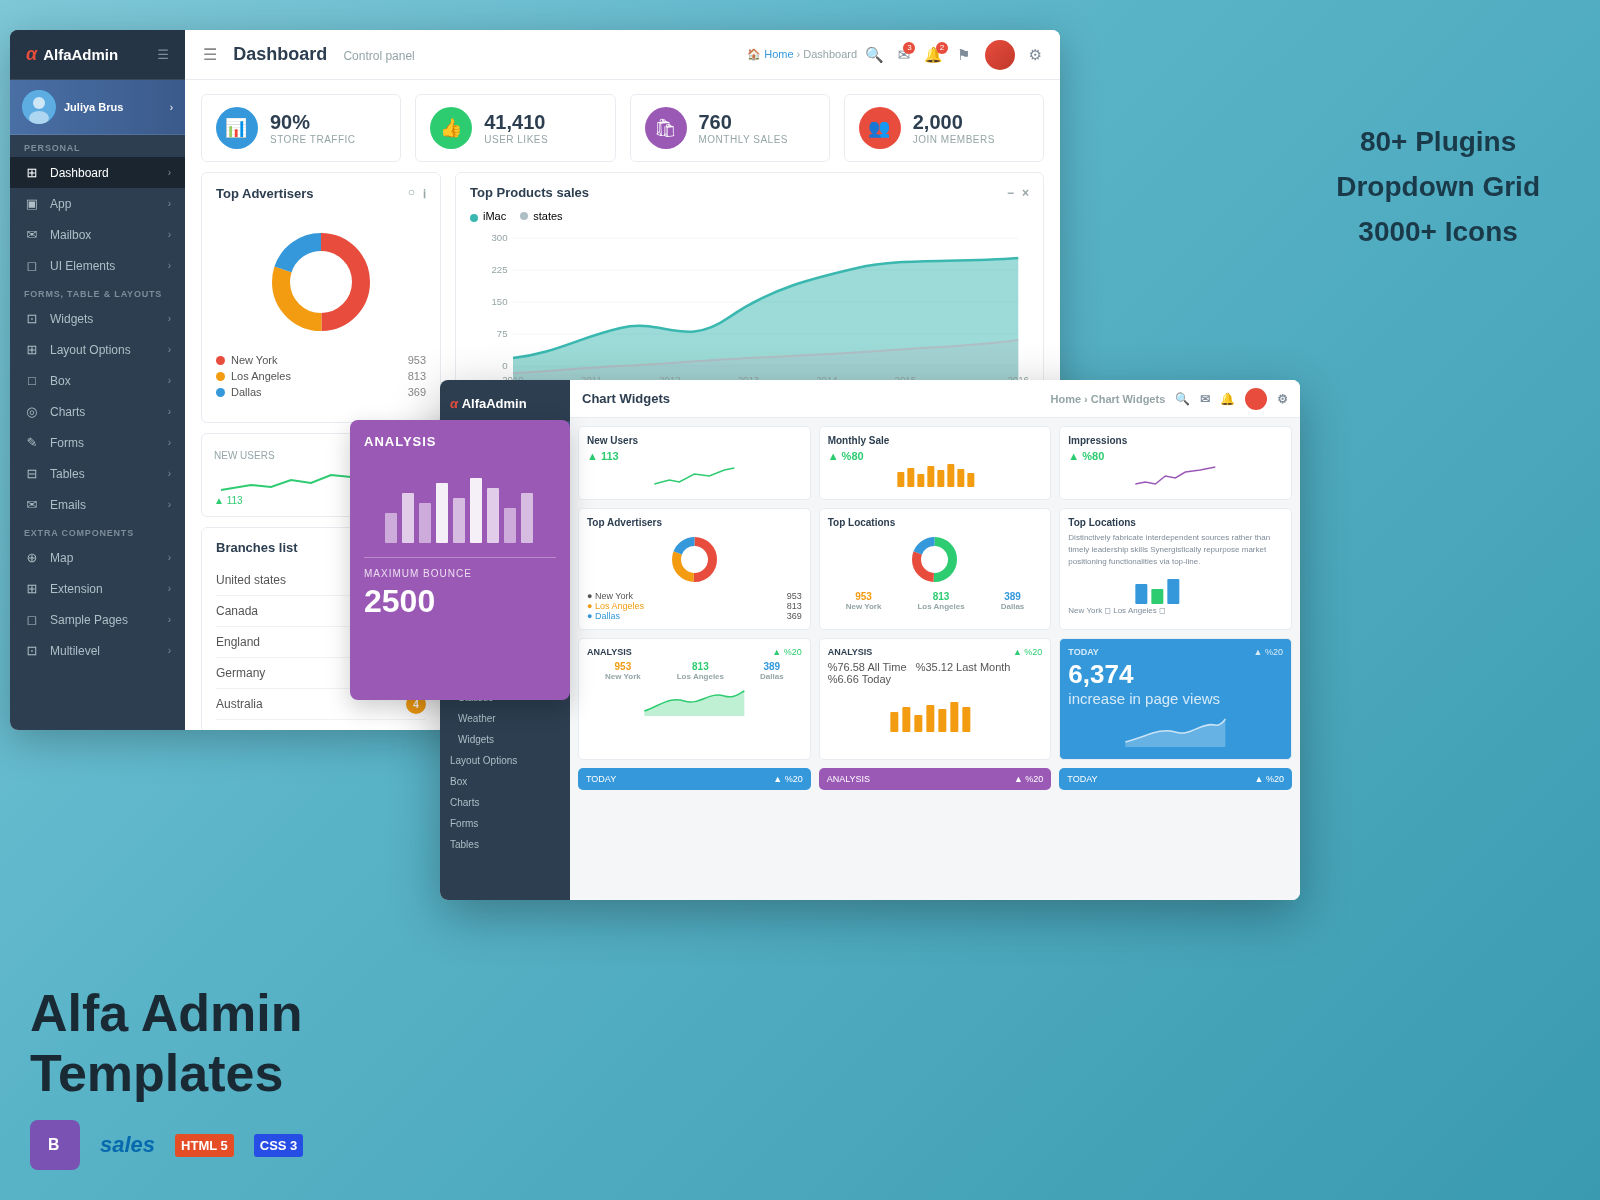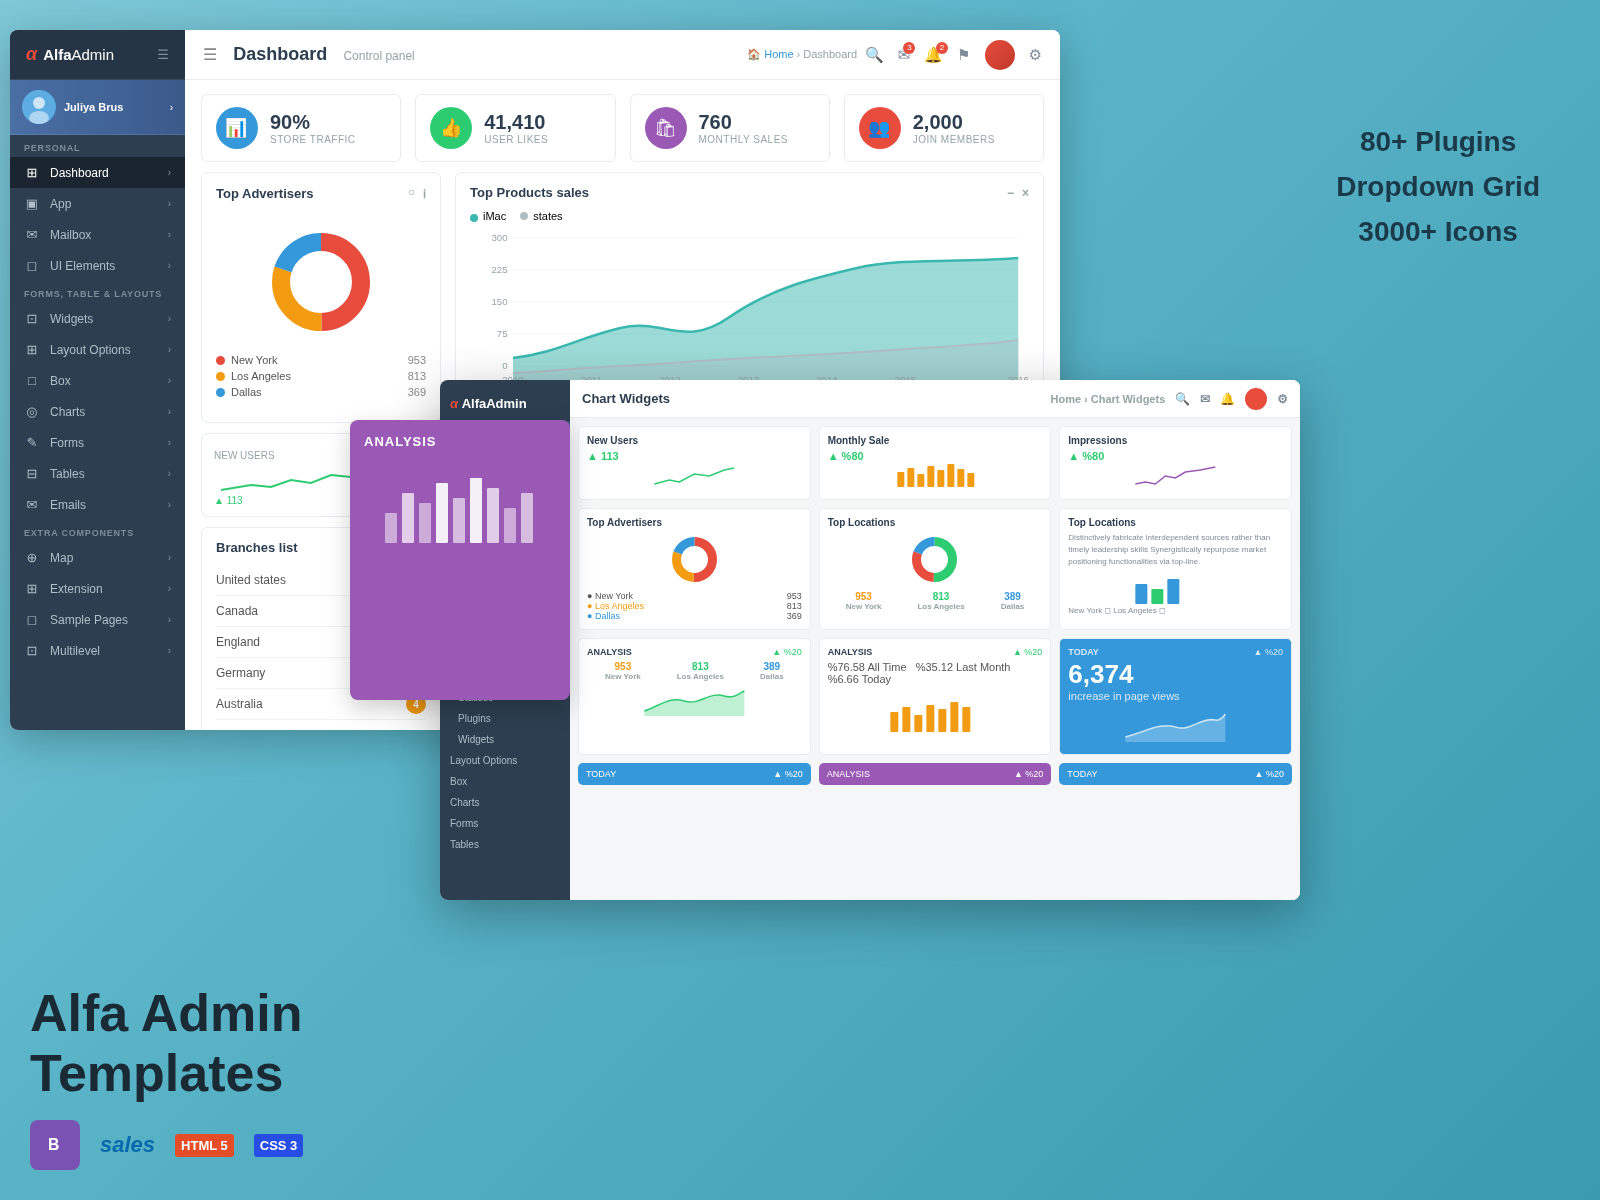--- a/index.html
+++ b/index.html
@@ -376,21 +376,21 @@
     ::-webkit-scrollbar { display: none; }
   </style>
 </head>
 <body>
 
 <div class="main-window">
 
   <div class="sidebar">
     <div class="sidebar-logo">
       <span style="color:#e74c3c;font-weight:900;font-size:18px;font-style:italic">α</span>
-      <span style="font-size:15px;font-weight:700;color:#fff"><span>Alfa</span><span style="font-weight:400">Admin</span></span>
+      <span style="font-size:15px;font-weight:700;color:#fff"><span>Alfa</span><span style="font-weight:700">Admin</span></span>
       <span style="margin-left:auto;font-size:13px;color:#7f8c9a">☰</span>
     </div>
     <div class="sidebar-user">
       <div class="user-avatar">
         <svg width="34" height="34" viewBox="0 0 34 34">
             <circle cx="17" cy="17" r="17" fill="#5dade2"></circle>
             <circle cx="17" cy="13" r="6" fill="#fff" opacity="0.7"></circle>
             <ellipse cx="17" cy="28" rx="10" ry="7" fill="#fff" opacity="0.5"></ellipse>
           </svg>
       </div>
@@ -725,20 +725,24 @@
       <rect x="22" y="30" width="12" height="50" fill="rgba(255,255,255,0.7)" rx="1"></rect>
       <rect x="39" y="40" width="12" height="40" fill="rgba(255,255,255,0.5)" rx="1"></rect>
       <rect x="56" y="20" width="12" height="60" fill="rgba(255,255,255,0.9)" rx="1"></rect>
       <rect x="73" y="35" width="12" height="45" fill="rgba(255,255,255,0.6)" rx="1"></rect>
       <rect x="90" y="15" width="12" height="65" fill="rgba(255,255,255,0.9)" rx="1"></rect>
       <rect x="107" y="25" width="12" height="55" fill="rgba(255,255,255,0.7)" rx="1"></rect>
       <rect x="124" y="45" width="12" height="35" fill="rgba(255,255,255,0.5)" rx="1"></rect>
       <rect x="141" y="30" width="12" height="50" fill="rgba(255,255,255,0.6)" rx="1"></rect>
     </svg>
   </div>
+  <div style="margin-top:10px;border-top:1px solid rgba(255,255,255,0.3);padding-top:10px">
+    <div style="font-size:10px;color:rgba(255,255,255,0.8);letter-spacing:1px;text-transform:uppercase">MAXIMUM BOUNCE</div>
+    <div style="font-size:32px;font-weight:900;color:#fff;margin-top:4px">2500</div>
+  </div>
 </div>
 
 <div class="second-window">
 
   <div class="second-sidebar">
     <div class="second-sidebar-logo">
       <span style="color:#e74c3c;font-style:italic;font-weight:900">α</span> AlfaAdmin
     </div>
     <div class="second-sidebar-user">
       <div style="width:22px;height:22px;border-radius:50%;background:linear-gradient(135deg,#5dade2,#2e86c1);display:inline-block;vertical-align:middle"></div>
@@ -750,21 +754,21 @@
     <div class="second-sidebar-item">App</div>
     <div class="second-sidebar-item">Mailbox</div>
     <div class="second-sidebar-item">UI Elements</div>
     <div class="second-sidebar-section">FORMS, TABLE &amp; LAYOUTS</div>
     <div class="second-sidebar-item highlight">Widgets ▾</div>
     <div class="second-sidebar-item" style="padding-left:18px;color:#1abc9c;font-size:10px">Blog</div>
     <div class="second-sidebar-item active" style="padding-left:18px;color:#fff;font-size:10px">Chart</div>
     <div class="second-sidebar-item" style="padding-left:18px;font-size:10px">List</div>
     <div class="second-sidebar-item" style="padding-left:18px;font-size:10px">Social</div>
     <div class="second-sidebar-item" style="padding-left:18px;font-size:10px">Statistic</div>
-    <div class="second-sidebar-item" style="padding-left:18px;font-size:10px">Plugins</div>
+    <div class="second-sidebar-item" style="padding-left:18px;font-size:10px">Weather</div>
     <div class="second-sidebar-item" style="padding-left:18px;font-size:10px">Widgets</div>
     <div class="second-sidebar-item">Layout Options</div>
     <div class="second-sidebar-item">Box</div>
     <div class="second-sidebar-item">Charts</div>
     <div class="second-sidebar-item">Forms</div>
     <div class="second-sidebar-item">Tables</div>
   </div>
 
   <div class="second-content">
     <div class="second-topbar">
@@ -918,21 +922,21 @@
           <rect x="65" y="5" width="8" height="30" fill="#f39c12" rx="1"></rect>
           <rect x="77" y="10" width="8" height="25" fill="#f39c12" rx="1"></rect>
         </svg>
       </div>
       <div class="second-card blue-card">
         <div style="display:flex;justify-content:space-between;align-items:center;margin-bottom:2px">
           <span style="font-size:9px;font-weight:600;color:rgba(255,255,255,0.8)">TODAY</span>
           <span style="font-size:9px;color:rgba(255,255,255,0.8)">▲ %20</span>
         </div>
         <div style="font-size:26px;font-weight:900;color:#fff">6,374</div>
-        <div style="font-size:11px;color:rgba(255,255,255,0.8)">increase in page views</div>
+        <div style="font-size:15px;color:rgba(255,255,255,0.8)">increase in page views</div>
         <svg width="100%" height="40" viewBox="0 0 100 40">
           <path d="M0,35 C20,30 35,20 50,25 C65,30 75,15 90,18 C95,19 98,15 100,12 L100,40 L0,40 Z" fill="rgba(255,255,255,0.25)"></path>
           <path d="M0,35 C20,30 35,20 50,25 C65,30 75,15 90,18 C95,19 98,15 100,12" fill="none" stroke="rgba(255,255,255,0.7)" stroke-width="1.5"></path>
         </svg>
       </div>
     </div>
 
     <div style="display:flex;gap:8px;padding:0 8px 8px">
       <div style="flex:1;background:#3498db;border-radius:5px;padding:6px 8px;color:#fff;font-size:9px;display:flex;align-items:center;justify-content:space-between">
         <span>TODAY</span>

